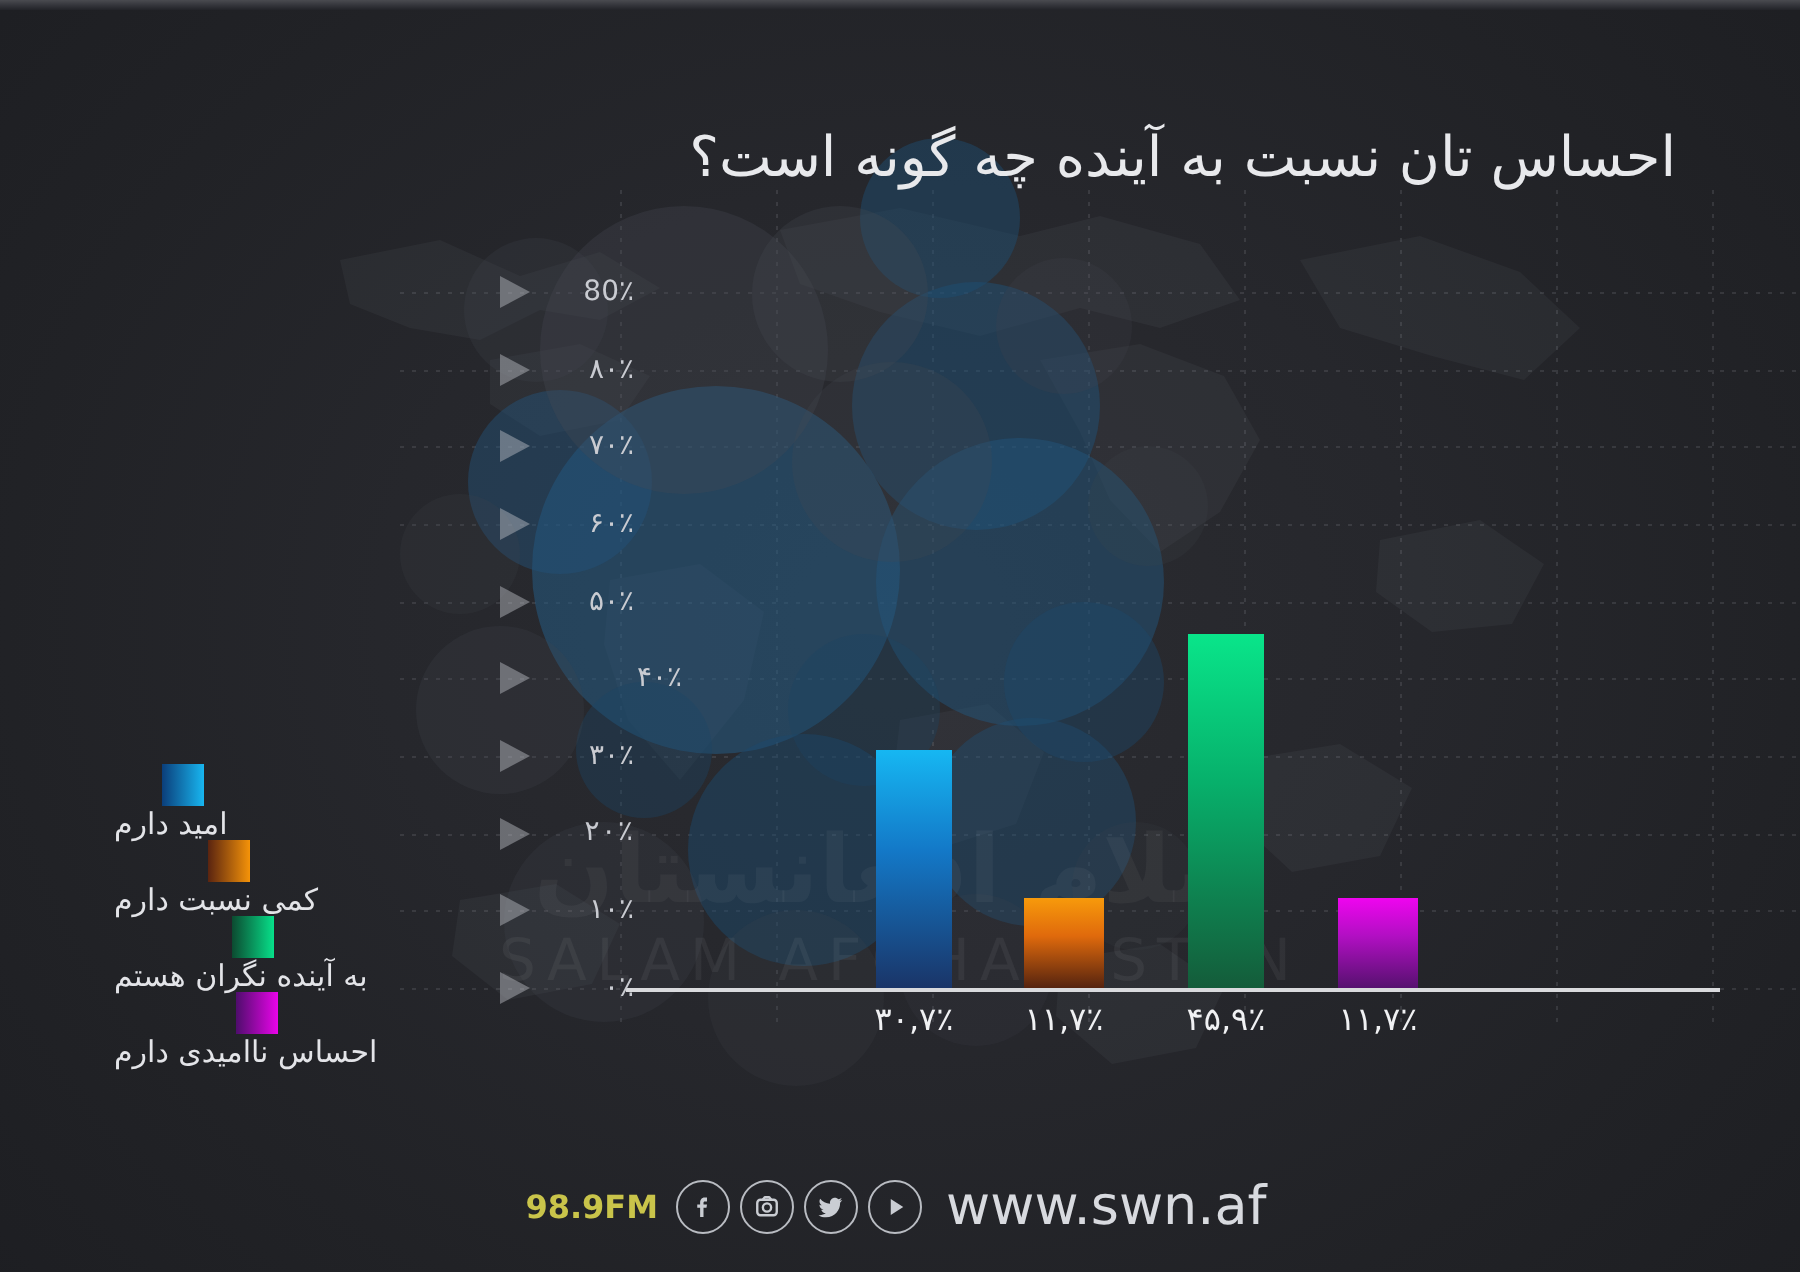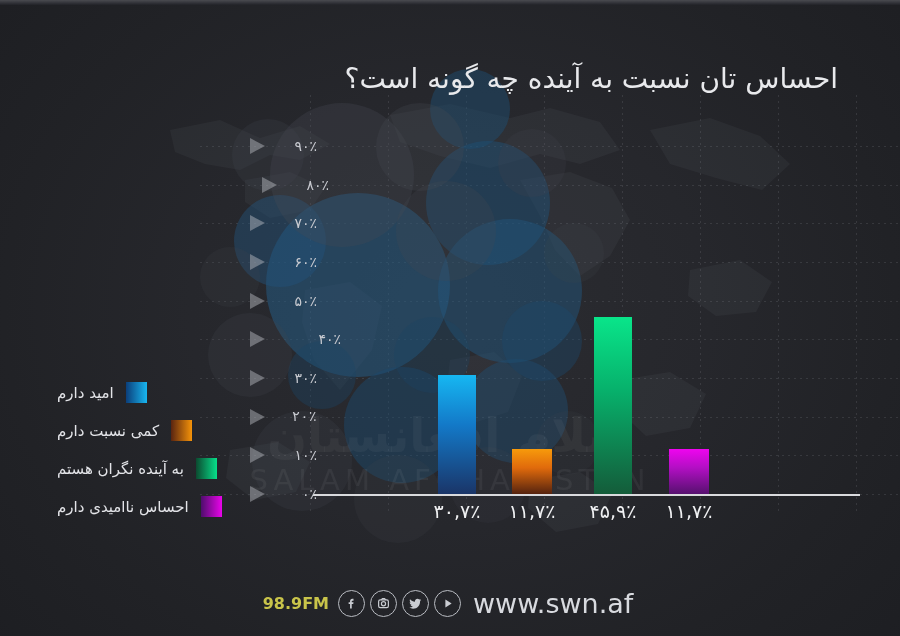--- a/index.html
+++ b/index.html
@@ -148,38 +148,38 @@
     left: 313px;
     top: 494px;
     width: 547px;
     height: 2px;
     background: #d9dadd;
     z-index: 18;
   }
   .bar-value {
     position: absolute;
     top: 500px;
-    font-size: 19px;
+    font-size: 16px;
     color: #f0f1f3;
     text-align: center;
     direction: rtl;
     z-index: 20;
     letter-spacing: 0.5px;
   }
 
   
   #legend {
     position: absolute;
     left: 0; top: 0;
     z-index: 20;
   }
   .legend-item {
     position: absolute;
     display: flex;
-    flex-direction: row;
+    flex-direction: column;
     align-items: center;
     direction: rtl;
   }
   .legend-swatch {
     width: 21px; height: 21px;
     flex: 0 0 auto;
   }
   .legend-label {
     margin-right: 12px;
     font-size: 15px;
@@ -303,24 +303,24 @@
     <div id="watermark-fa">سلام افغانستان</div>
     <div id="watermark-en">SALAM AFGHANISTAN</div>
   </div>
 
   <div id="top-strip"></div>
 
   <div id="chart-title">احساس تان نسبت به آینده چه گونه است؟</div>
 
   <div id="y-axis">
       <div class="ytick" style="left: 240px; top: 137px;">
-        <div class="ytick-label">۹۰٪</div>
-        <div class="ytick-arrow"></div>
-      </div>
-      <div class="ytick" style="left: 252px; top: 175.667px;">
+        <div class="ytick-label">80٪</div>
+        <div class="ytick-arrow"></div>
+      </div>
+      <div class="ytick" style="left: 240px; top: 175.667px;">
         <div class="ytick-label">۸۰٪</div>
         <div class="ytick-arrow"></div>
       </div>
       <div class="ytick" style="left: 240px; top: 214.333px;">
         <div class="ytick-label">۷۰٪</div>
         <div class="ytick-arrow"></div>
       </div>
       <div class="ytick" style="left: 240px; top: 253px;">
         <div class="ytick-label">۶۰٪</div>
         <div class="ytick-arrow"></div>

